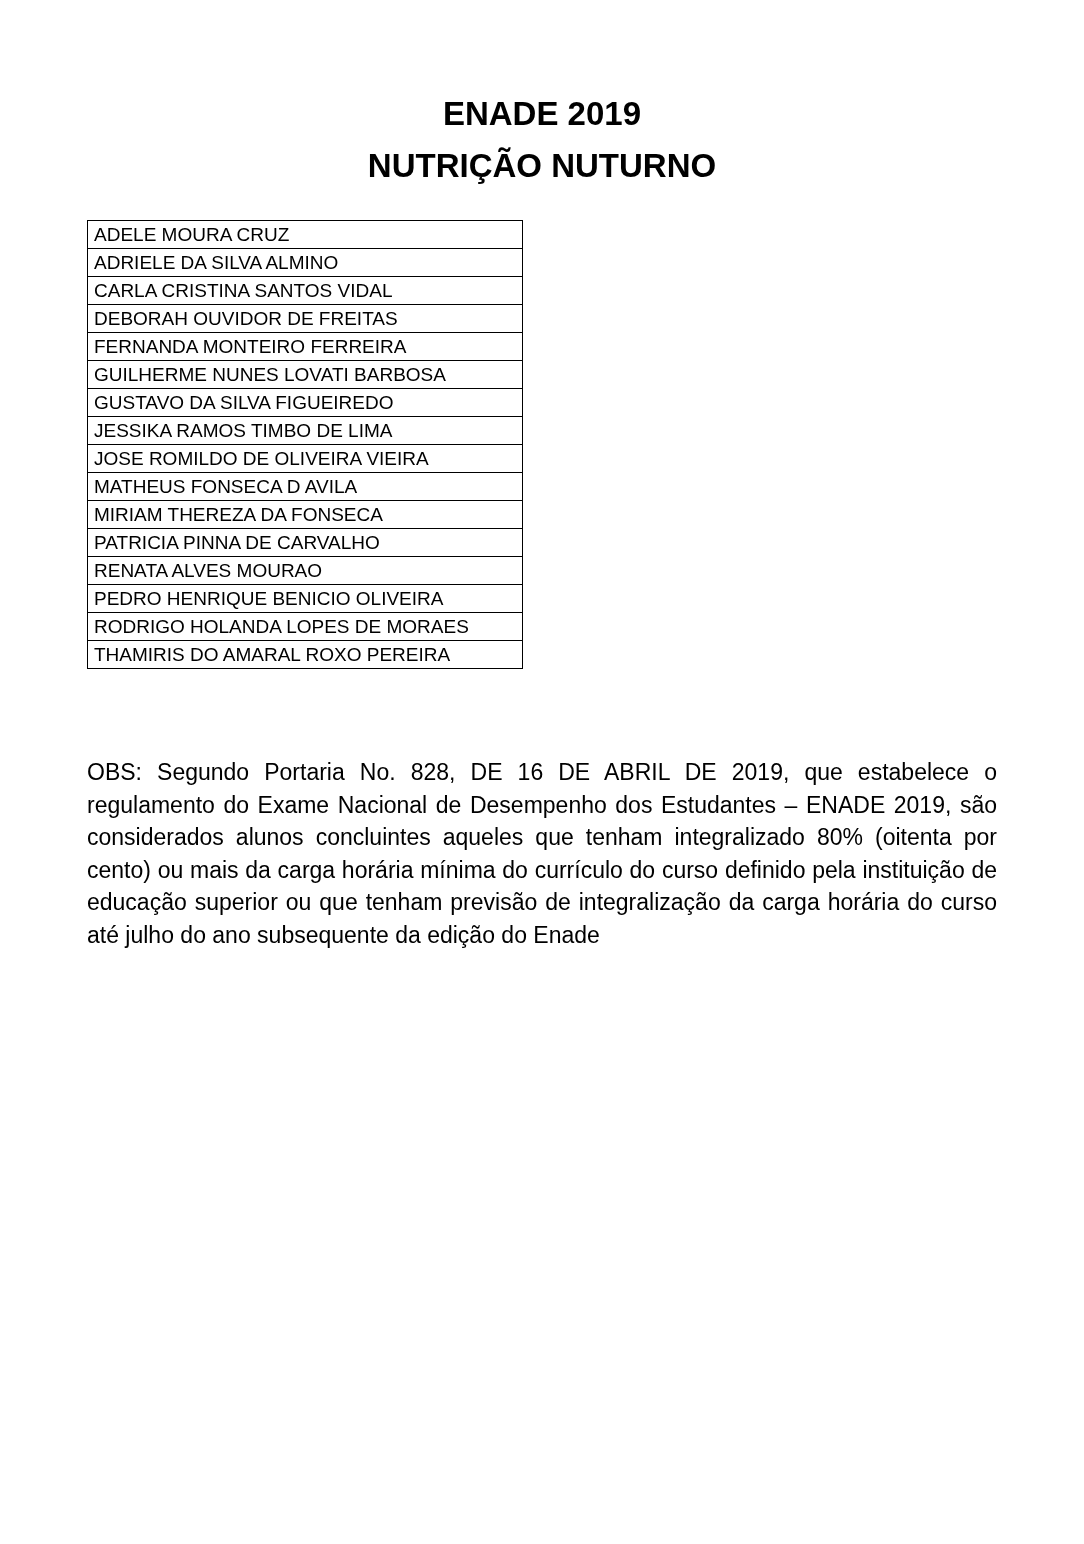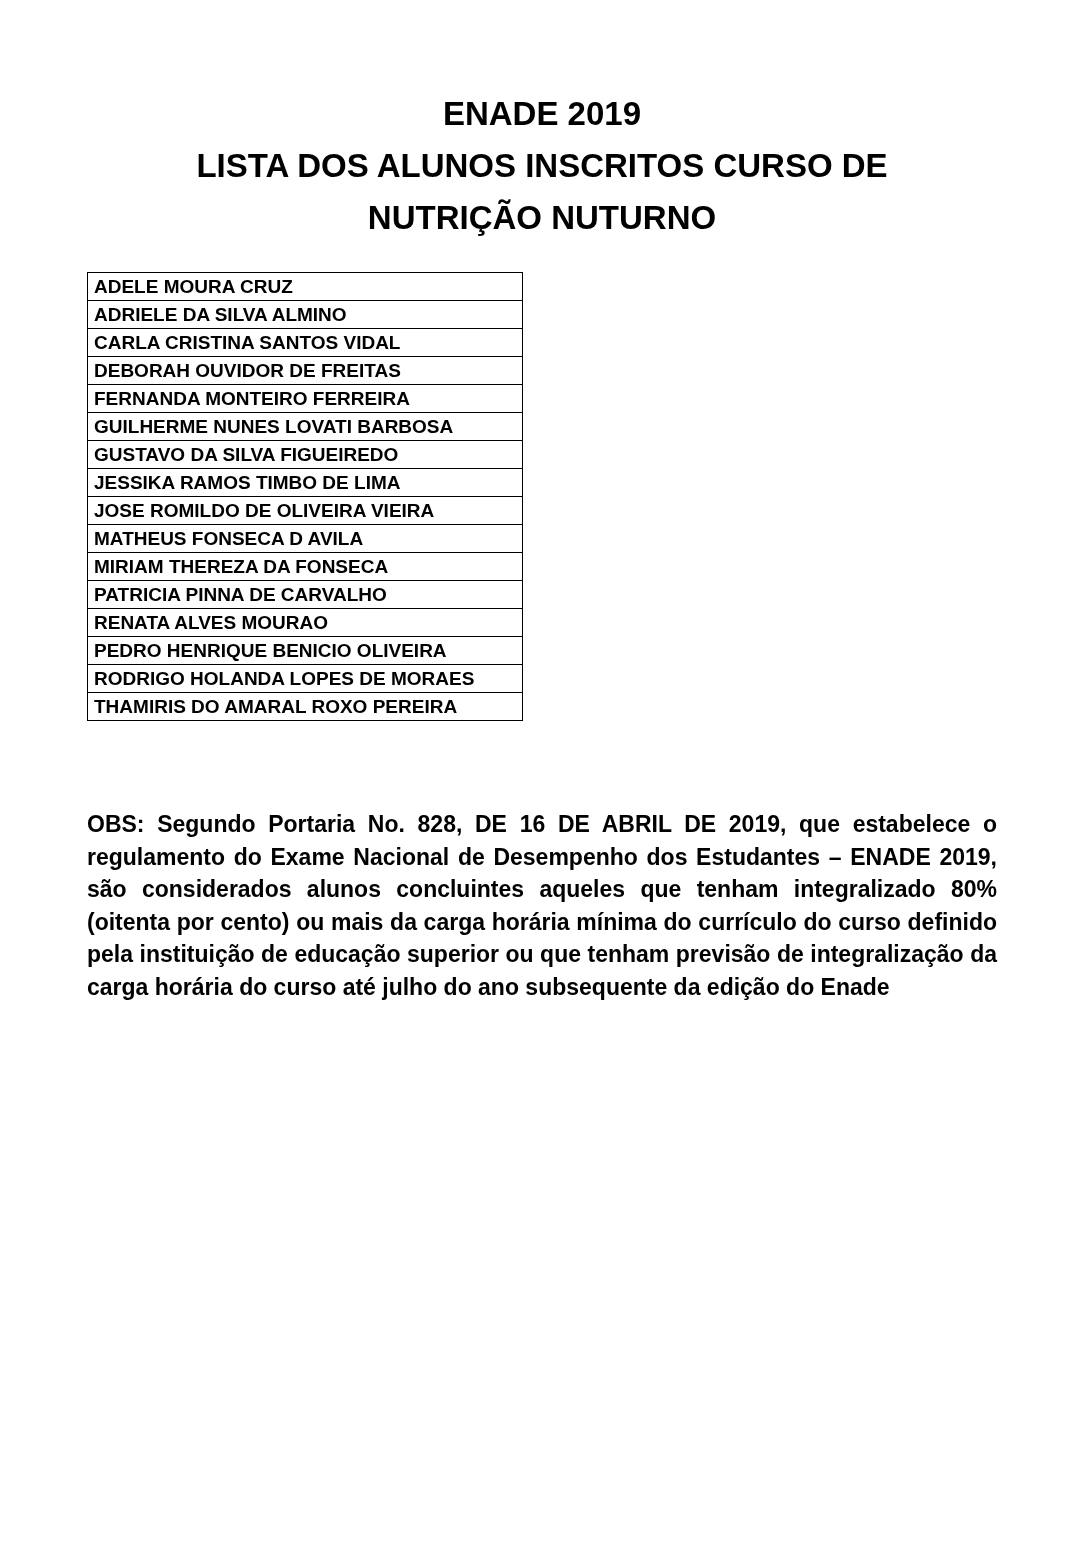--- a/index.html
+++ b/index.html
@@ -29,43 +29,42 @@
   .student-table {
     margin: 28px 0 0 87px;
     border-collapse: collapse;
     width: 436px;
     table-layout: fixed;
   }
   .student-table td {
     border: 1px solid #000000;
     height: 27px;
     font-size: 19px;
-    font-weight: 700;
+    font-weight: 400;
     padding: 0 4px 0 6px;
     vertical-align: middle;
     white-space: nowrap;
     overflow: hidden;
   }
   .note {
     margin: 87px 87px 0 87px;
     font-size: 23px;
-    font-weight: 700;
+    font-weight: 400;
     line-height: 32.5px;
     text-align: justify;
     text-justify: inter-word;
   }
 </style>
 </head>
 <body>
 
 <div class="page">
 
   <div class="title-block">
     <div>ENADE 2019</div>
-    <div>LISTA DOS ALUNOS INSCRITOS CURSO DE</div>
     <div>NUTRIÇÃO NUTURNO</div>
   </div>
 
   <table class="student-table">
     <tbody>
         <tr>
           <td>ADELE MOURA CRUZ</td>
         </tr>
         <tr>
           <td>ADRIELE DA SILVA ALMINO</td>

